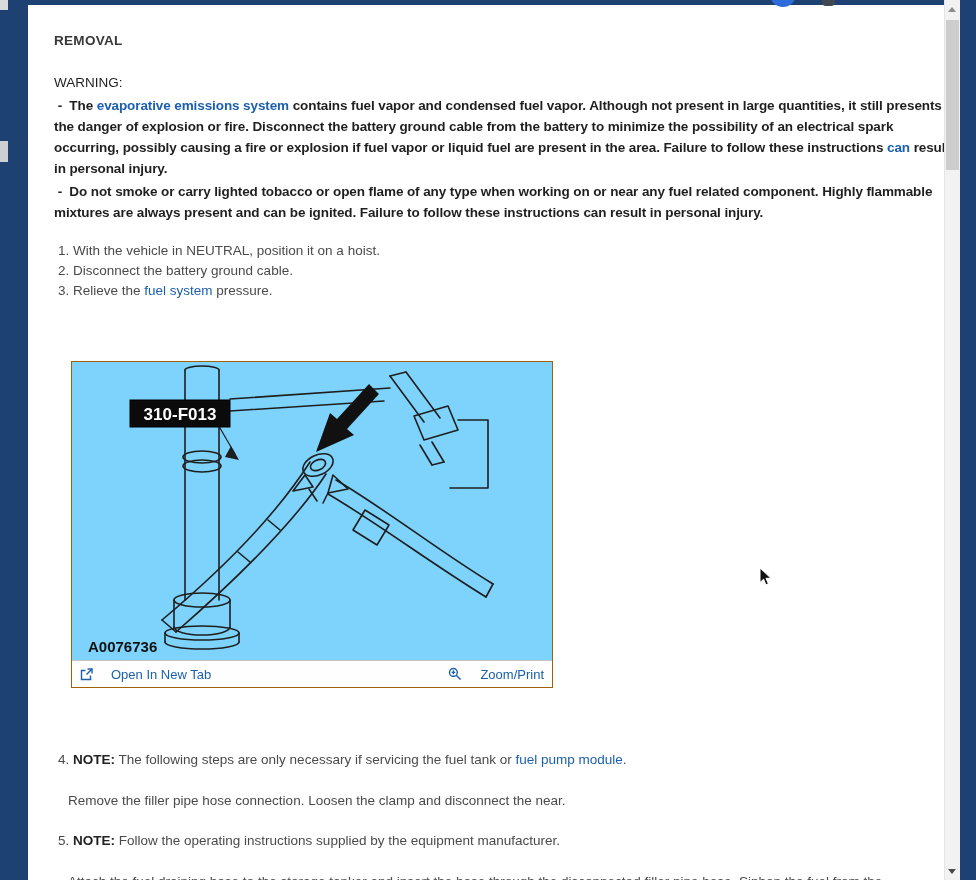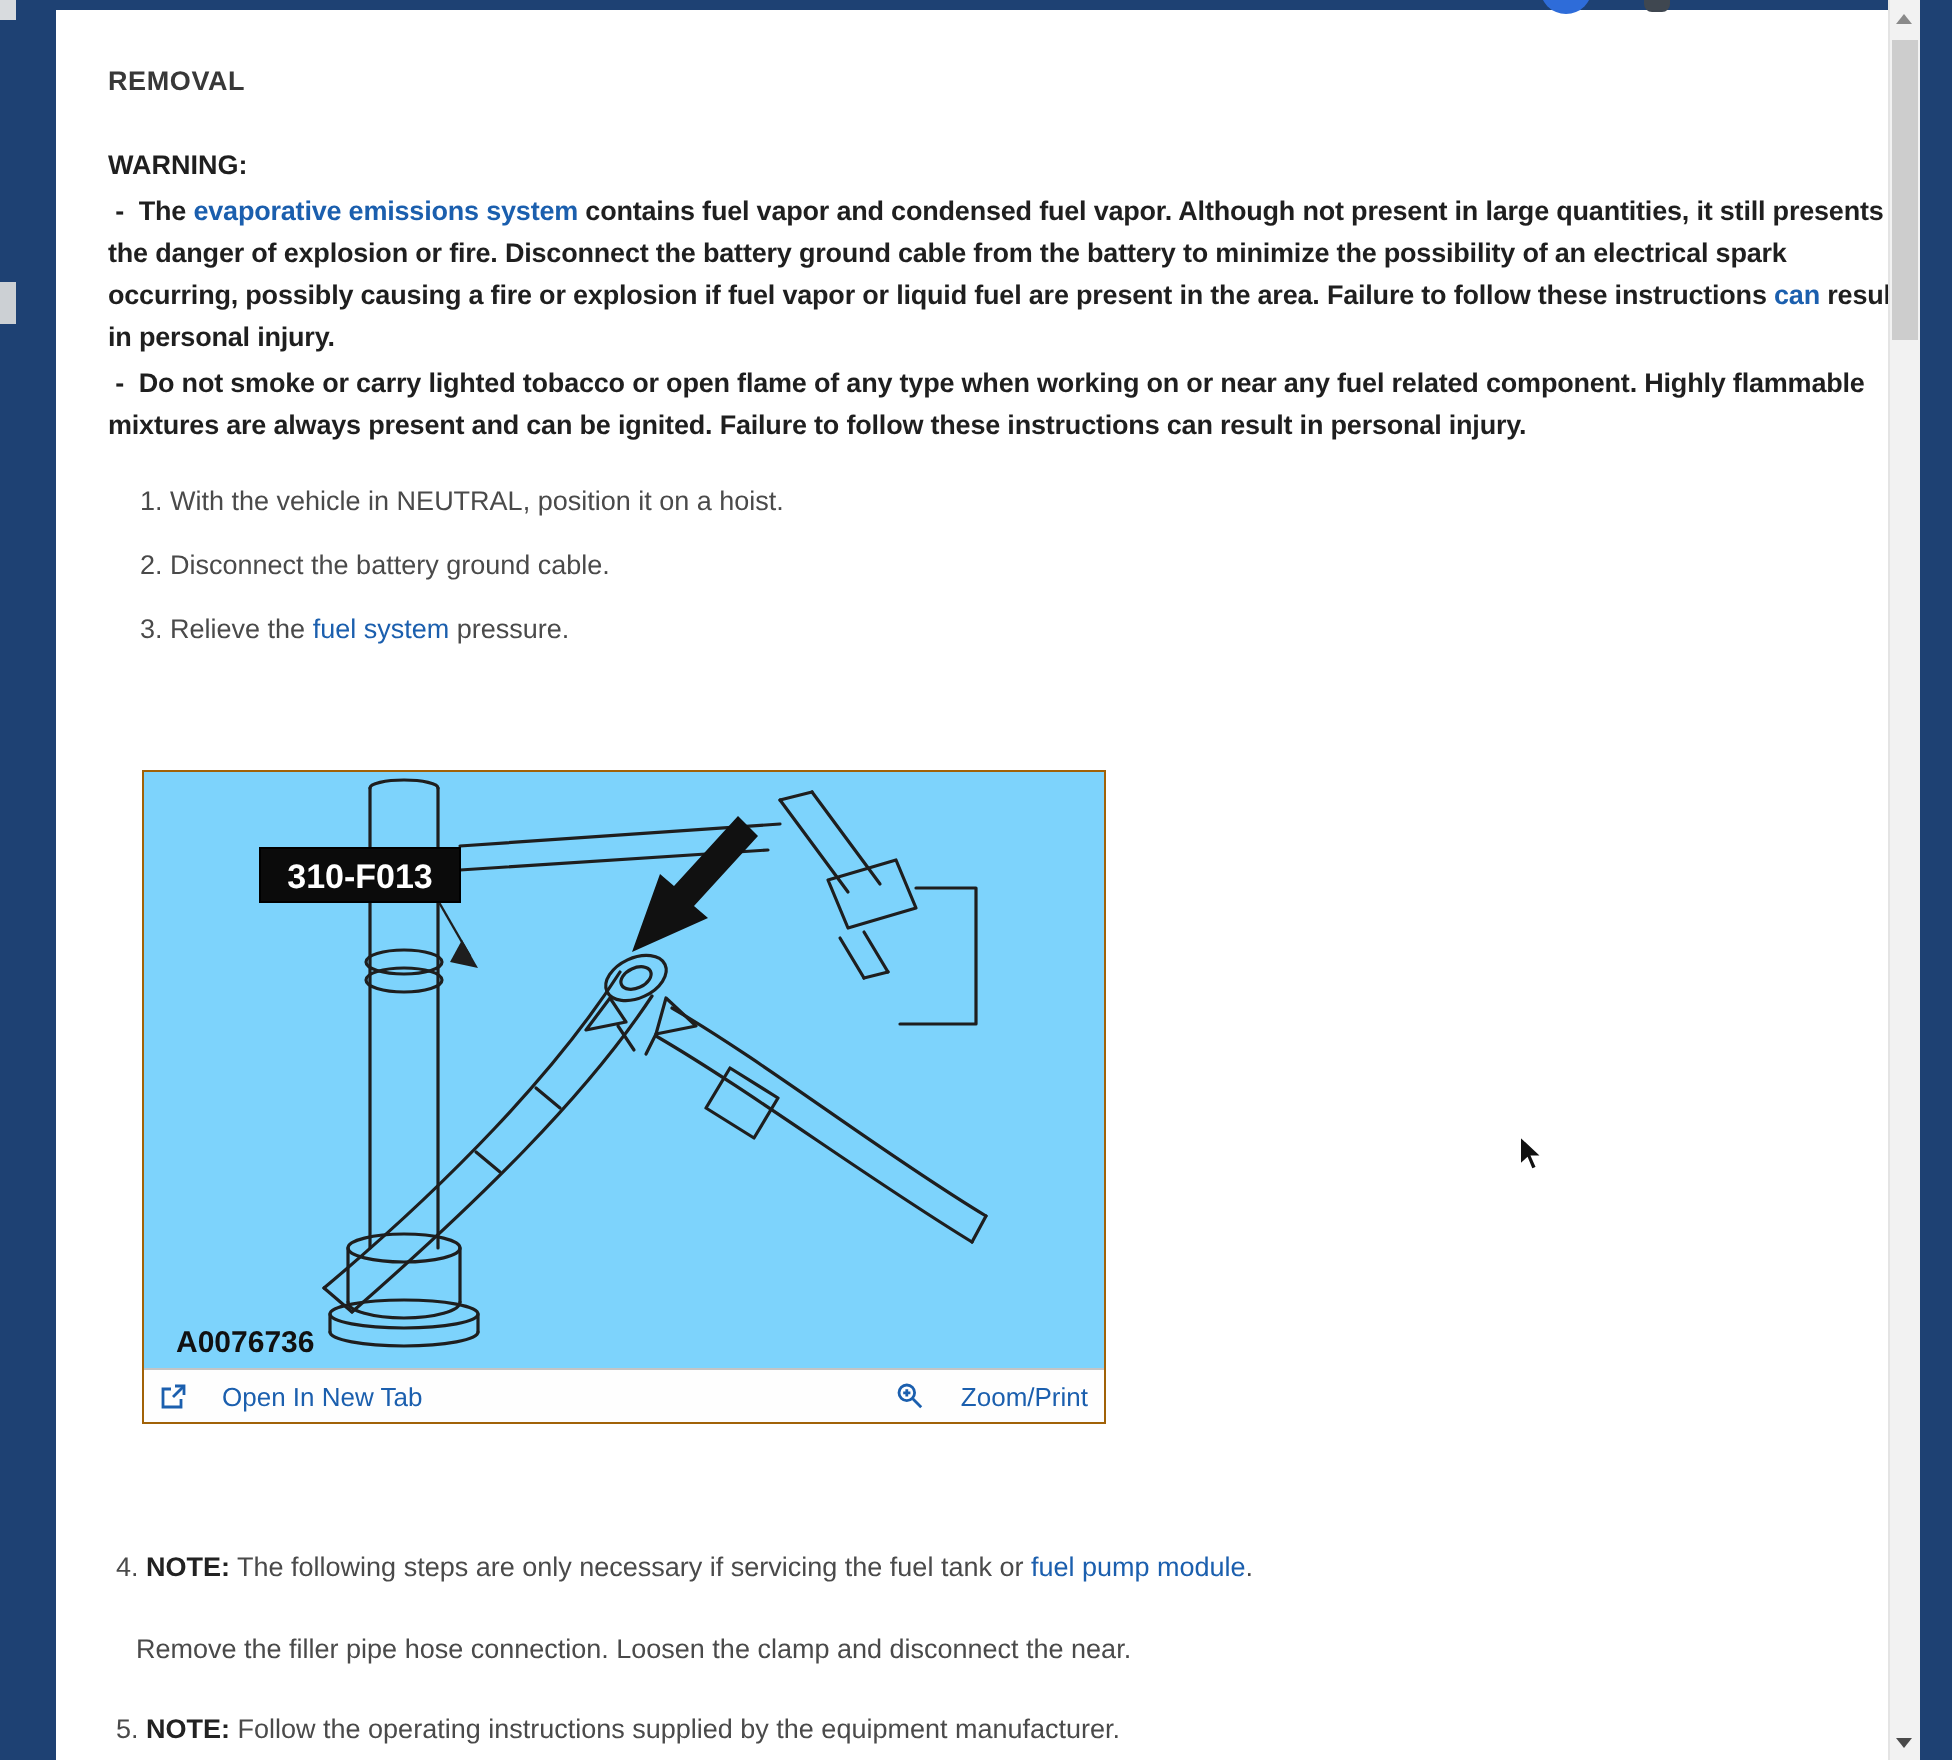--- a/index.html
+++ b/index.html
@@ -14,25 +14,25 @@
   .avatar { position:absolute; left:770px; top:-19px; width:26px; height:26px; border-radius:50%; background:#2e6cd9; z-index:3; }
   .header-glyph { position:absolute; left:822px; top:-6px; width:13px; height:12px; background:#3f4750; border-radius:0 0 4px 4px; z-index:3; }
 
   .panel { position:absolute; left:28px; top:5px; width:916px; height:875px; background:#ffffff;padding-left:25px; }
   .content {
     position:absolute; left:0; top:0; width:100%; height:100%;
     padding:28px 12px 0 26px; box-sizing:border-box;
     color:#4a4a4a; font-size:13.5px;
   }
   .section-title { margin:0; font-size:13.5px; line-height:16px; font-weight:bold; color:#383838; letter-spacing:0.3px; }
-  .warn-label { margin:24px 0 0; font-size:13.5px; line-height:20px; font-weight:700; color:#1f1f1f; }
+  .warn-label { margin:24px 0 0; font-size:13.5px; line-height:20px; font-weight:400; color:#1f1f1f; }
   .warn { margin:2px 0 0; font-weight:700; color:#1f1f1f; line-height:21px; white-space:pre-wrap; letter-spacing:-0.1px; }
   .link { color:#1b5fae; text-decoration:none; cursor:pointer; }
   .steps { margin-top:18px; }
-  .step { margin:12px; line-height:20px; color:#4a4a4a; padding-left:4px; }
+  .step { margin:0; line-height:20px; color:#4a4a4a; padding-left:4px; }
   .note-b { font-weight:700; color:#222; }
 
   .figure-box { margin:60px 0 0 17px; width:480px; border:1px solid #a16207; background:#7dd3fc; }
   .figure-img { height:298px; position:relative; overflow:hidden; }
   .figure-footer { border-top:1px solid #c4c4c4; height:26px; display:flex; align-items:center; justify-content:space-between; padding:0 8px; background:#fefefe; }
   .flink { color:#1b5fae; font-size:13px; display:flex; align-items:center; gap:18px; text-decoration:none; cursor:pointer; }
 
   .step4 { margin:62px 0 0; padding-left:4px; line-height:20px; }
   .substep { margin:21px 0 0; padding-left:14px; line-height:20px; color:#4a4a4a; }
   .step5 { margin:20px 0 0; padding-left:4px; line-height:20px; }

